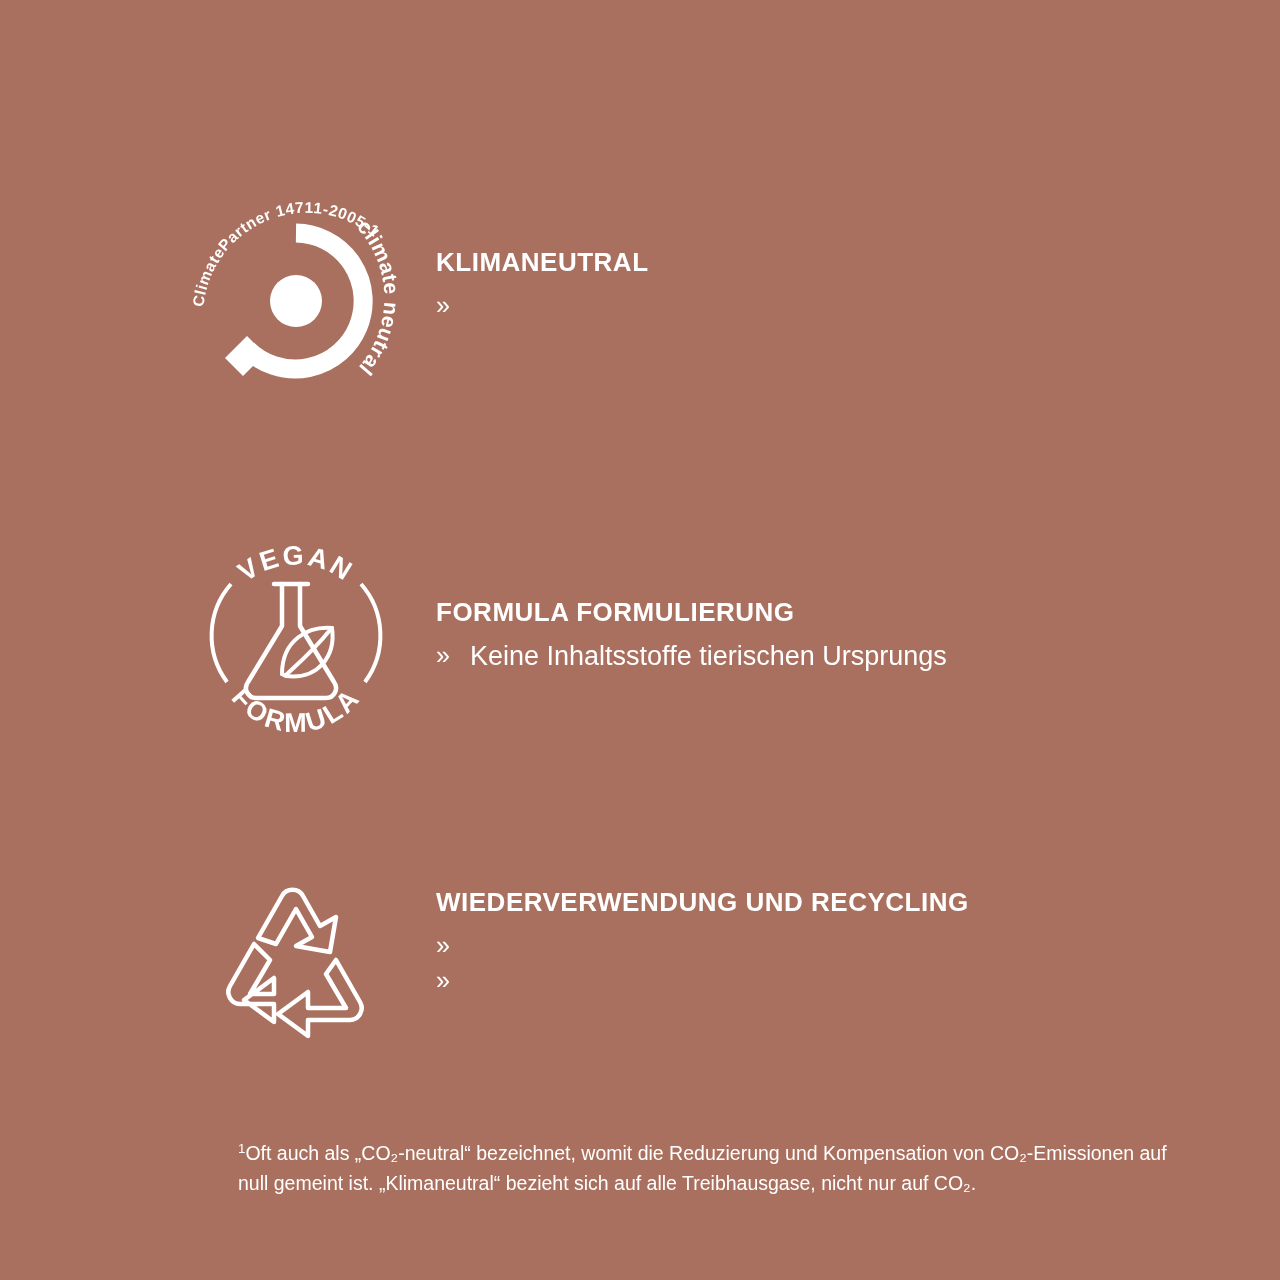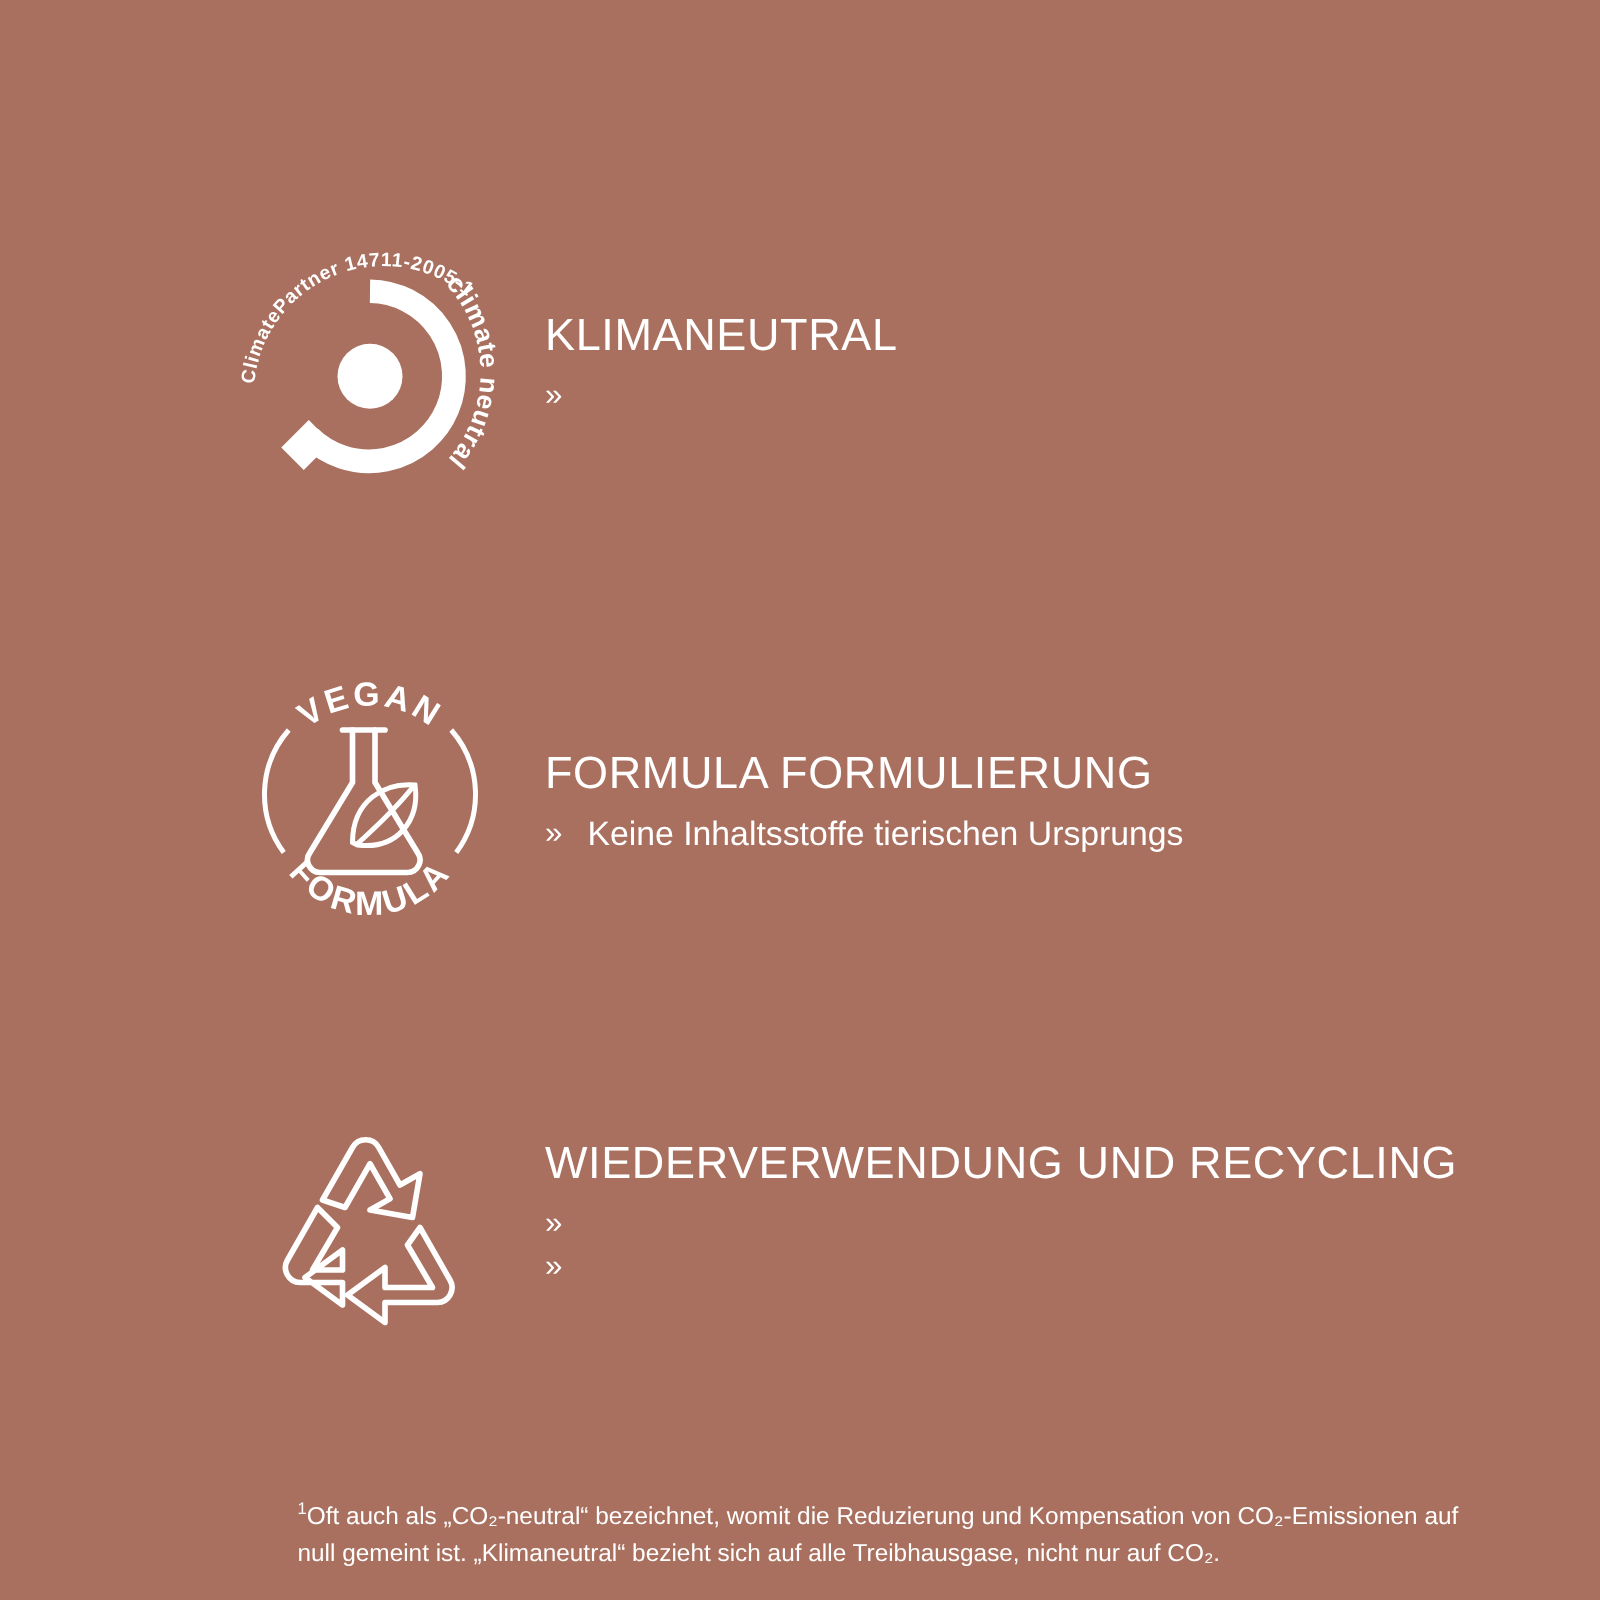--- a/index.html
+++ b/index.html
@@ -34,22 +34,22 @@
     justify-content: center;
     align-items: center;
   }
 
   .text-box {
     flex: 1 1 auto;
     padding-left: 20px;
   }
 
   .feature-title {
-    font-size: 36px;
-    font-weight: normal;
+    font-size: 26px;
+    font-weight: bold;
     letter-spacing: 0.5px;
     margin: 0 0 12px 0;
     line-height: 1.1;
   }
 
   .bullet-line {
     display: flex;
     font-size: 27px;
     line-height: 1.32;
     font-weight: 400;
@@ -70,27 +70,27 @@
     line-height: 0;
   }
 
   
   #feature-climate { top: 186px; left: 176px; width: 1060px; }
   #feature-climate .text-box { padding-top: 62px; }
 
   #feature-vegan { top: 522px; left: 176px; width: 1060px; }
   #feature-vegan .text-box { padding-top: 76px; }
 
-  #feature-recycling { top: 880px; left: 176px; width: 1060px; margin-top: 22px; }
+  #feature-recycling { top: 880px; left: 176px; width: 1060px; }
   #feature-recycling .text-box { padding-top: 8px; }
 
   .footnote {
     position: absolute;
     left: 238px;
-    top: 1198px;
+    top: 1138px;
     width: 940px;
     font-size: 19.5px;
     line-height: 1.55;
     font-weight: 400;
     color: #ffffff;
   }
   .footnote sup {
     font-size: 0.68em;
     vertical-align: super;
     line-height: 0;

